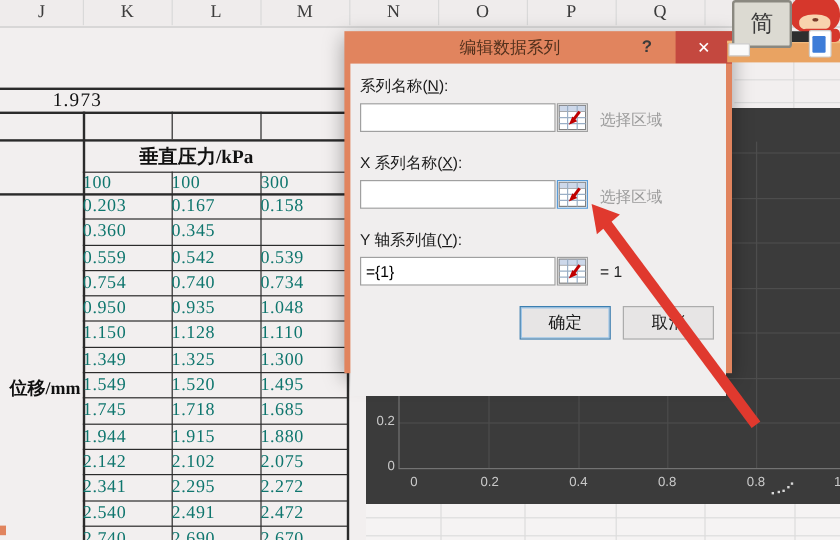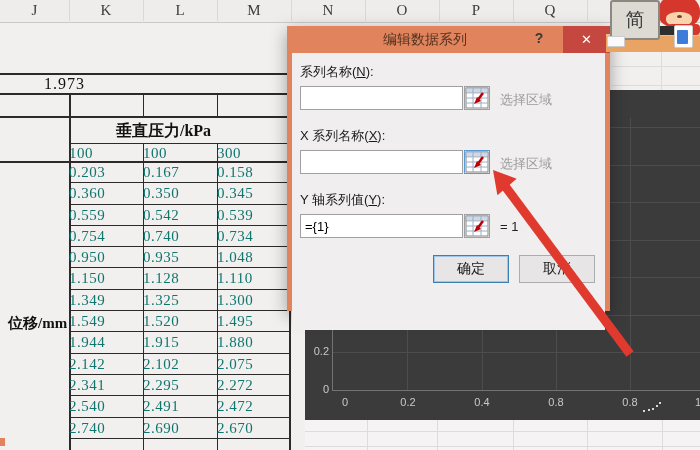--- a/index.html
+++ b/index.html
@@ -117,21 +117,20 @@
     </div>
 
   <div class="t-rows">
       <div class="t-row">
         <div class="t-cell">0.203</div>
         <div class="t-cell">0.167</div>
         <div class="t-cell">0.158</div>
       </div>
       <div class="t-row">
         <div class="t-cell">0.360</div>
-        <div class="t-cell">0.350</div>
         <div class="t-cell">0.345</div>
       </div>
       <div class="t-row">
         <div class="t-cell">0.559</div>
         <div class="t-cell">0.542</div>
         <div class="t-cell">0.539</div>
       </div>
       <div class="t-row">
         <div class="t-cell">0.754</div>
         <div class="t-cell">0.740</div>
@@ -149,20 +148,25 @@
       </div>
       <div class="t-row">
         <div class="t-cell">1.349</div>
         <div class="t-cell">1.325</div>
         <div class="t-cell">1.300</div>
       </div>
       <div class="t-row">
         <div class="t-cell">1.549</div>
         <div class="t-cell">1.520</div>
         <div class="t-cell">1.495</div>
+      </div>
+      <div class="t-row">
+        <div class="t-cell">1.745</div>
+        <div class="t-cell">1.718</div>
+        <div class="t-cell">1.685</div>
       </div>
       <div class="t-row">
         <div class="t-cell">1.944</div>
         <div class="t-cell">1.915</div>
         <div class="t-cell">1.880</div>
       </div>
       <div class="t-row">
         <div class="t-cell">2.142</div>
         <div class="t-cell">2.102</div>
         <div class="t-cell">2.075</div>

